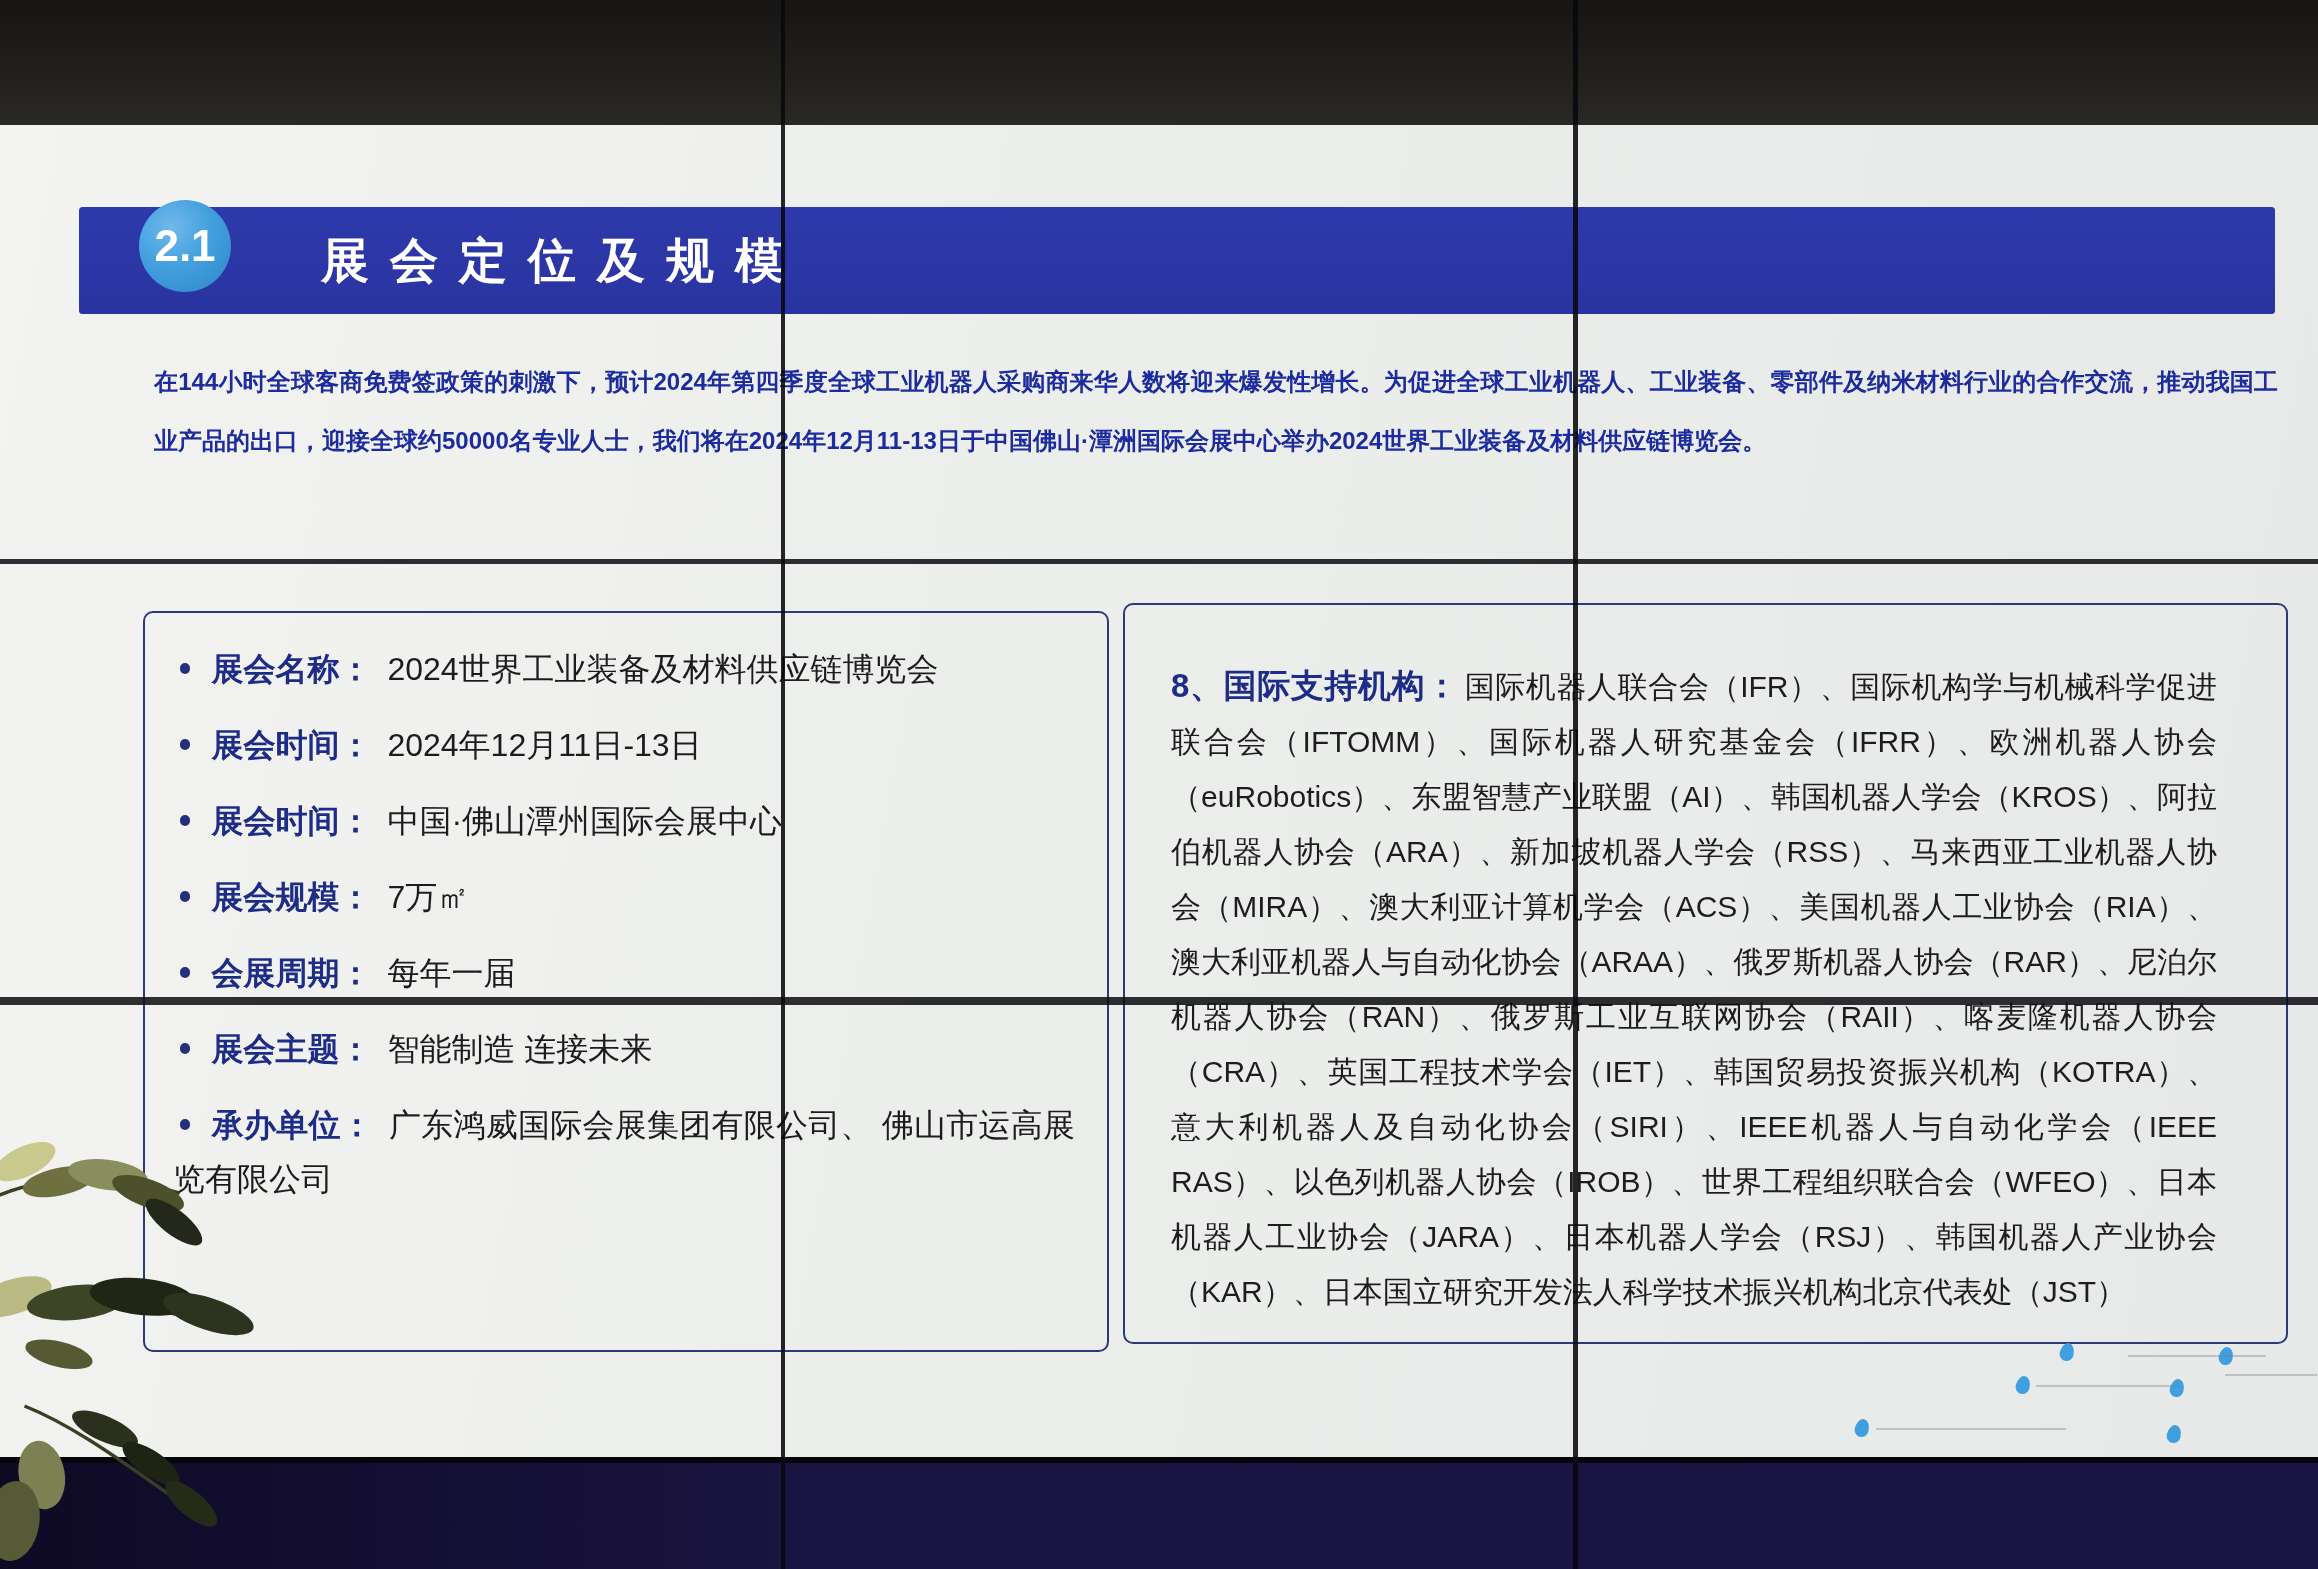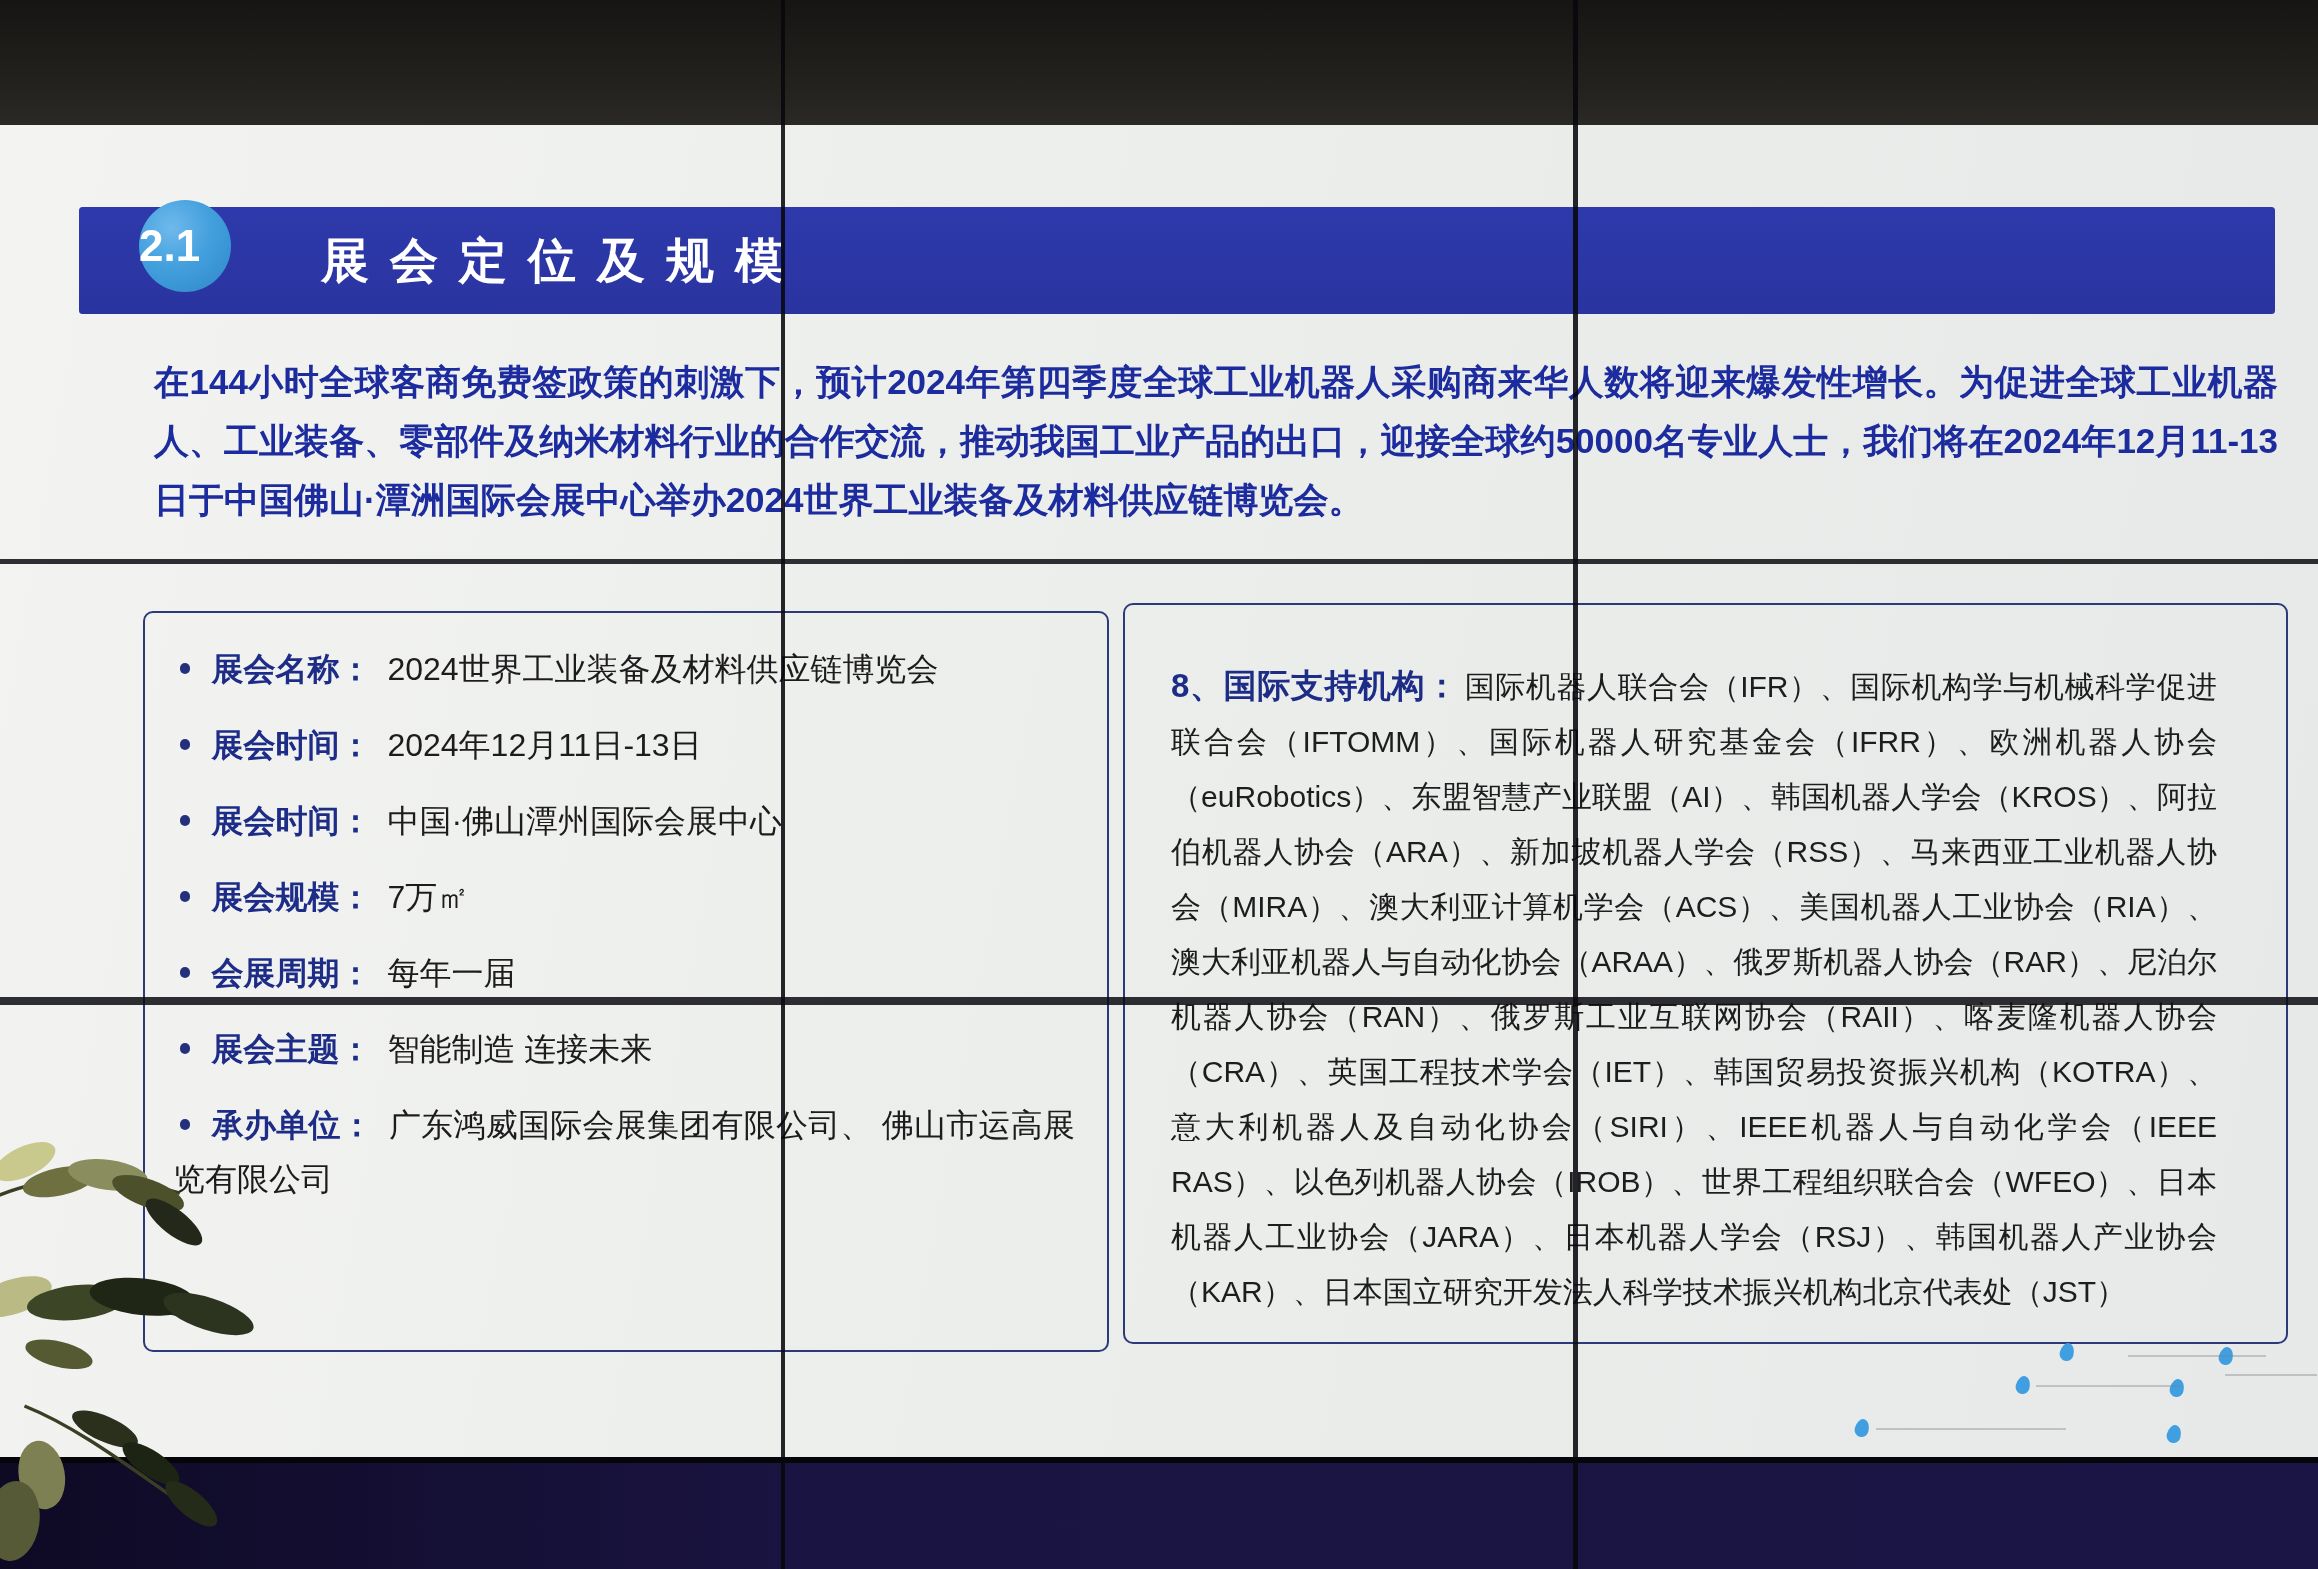--- a/index.html
+++ b/index.html
@@ -22,28 +22,28 @@
   .bezel-v2{left:1573px;width:4.6px;}
   .bezel-h{position:absolute;left:0;width:2319px;background:rgba(10,10,16,.85);z-index:20;}
   .bezel-h1{top:559px;height:5.2px;}
   .bezel-h2{top:997px;height:7.5px;}
 
   
   .header-bar{position:absolute;left:79px;top:207px;width:2196px;height:107px;
     background:linear-gradient(180deg,#2e39ab 0%,#2a34a0 100%);border-radius:3.5px;z-index:5;}
   .badge{position:absolute;left:60px;top:-7px;width:92px;height:92px;border-radius:50%;
     background:radial-gradient(circle at 35% 30%,#6fb9ec 0%,#43a0dd 45%,#2f86c9 100%);
-    display:flex;align-items:center;justify-content:flex-start;}
+    display:flex;align-items:center;justify-content:center;}
   .badge span{color:#ffffff;font-size:44px;font-weight:bold;}
   .header-title{position:absolute;left:242px;top:0;height:100%;display:flex;align-items:center;
     color:#ffffff;font-size:48px;font-weight:bold;letter-spacing:21px;white-space:nowrap;}
 
   
   .intro{position:absolute;left:154px;top:352px;width:2124px;margin:0;z-index:5;
-    font-size:35px;font-weight:bold;color:#1c2b9d;line-height:59px;text-align:justify;}
+    font-size:24px;font-weight:bold;color:#1c2b9d;line-height:59px;text-align:justify;}
 
   
   .box{position:absolute;border:2.9px solid #2c3a7a;border-radius:10px;background:transparent;z-index:5;box-sizing:border-box;}
   .left-box{left:143px;top:611px;width:966px;height:741px;padding:29px 32px 17px 28px;}
   .right-box{left:1123px;top:603px;width:1165px;height:741px;padding:53px 69px 23px 46px;}
 
   .info-item{font-size:32px;line-height:54px;margin-bottom:22px;color:#1b1b1b;text-align:justify;}
   .bullet{display:inline-block;width:10.4px;height:10.4px;border-radius:50%;background:#24307c;
     vertical-align:middle;margin:0 21px 5.8px 7px;}
   .ilabel{color:#1d2c86;font-weight:bold;margin-right:16px;}

